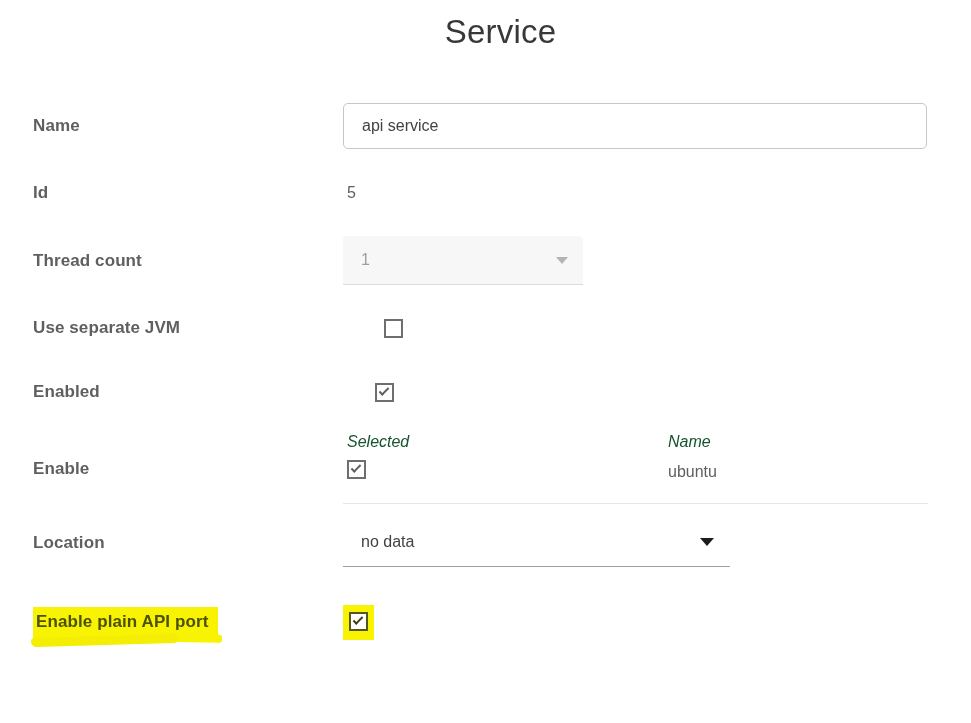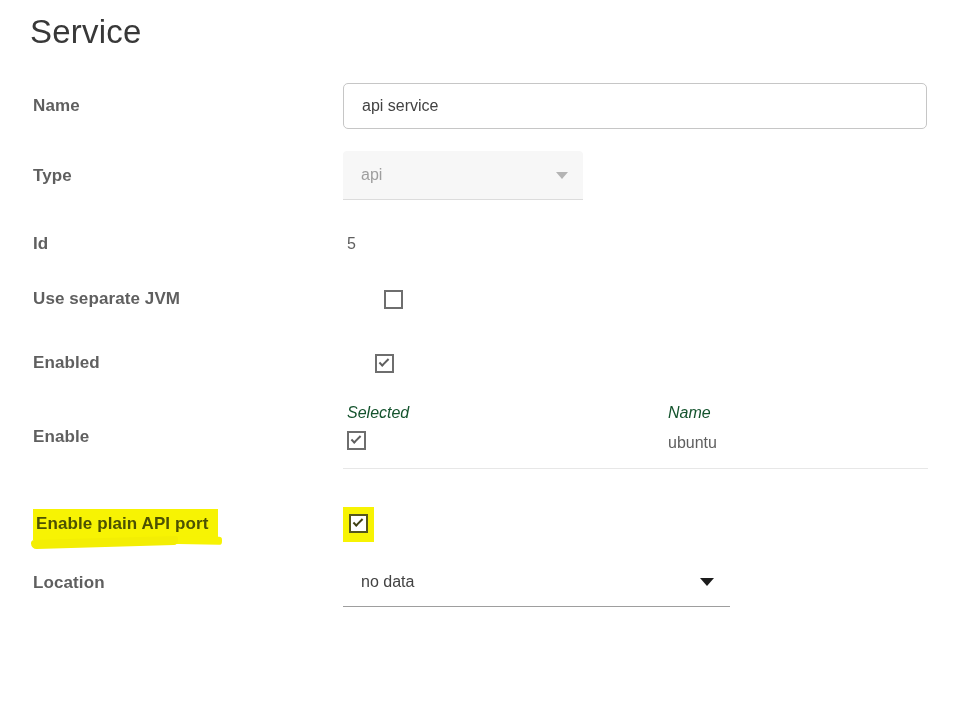--- a/index.html
+++ b/index.html
@@ -5,21 +5,21 @@
   * { margin: 0; padding: 0; box-sizing: border-box; }
   html, body { background: #ffffff; }
   body {
     font-family: "Liberation Sans", "DejaVu Sans", sans-serif;
     width: 971px; height: 723px; overflow: hidden;
   }
   .page { padding: 10px 0 0 30px; width: 971px; height: 723px; }
 
   .page-title {
     font-size: 33px; font-weight: 400; color: #383838;
-    line-height: 44px; margin-bottom: 28px; letter-spacing: 0.2px;
+    line-height: 44px; margin-bottom: 48px; letter-spacing: 0.2px; text-align: center;
   }
 
   .row { display: flex; align-items: center; }
   .row .label {
     width: 313px; flex: 0 0 313px; padding-left: 3px;
     font-size: 17px; font-weight: 700; color: #5f5f5f;
     letter-spacing: 0.1px;
   }
   .row .control { display: flex; align-items: center; }
 
@@ -86,21 +86,21 @@
 
   
   .server-table { width: 585px; }
   .server-table .thead { display: flex; margin-bottom: 9px; }
   .server-table .th {
     font-style: italic; font-size: 16px; color: #14532d;
   }
   .server-table .th.col-selected, .server-table .td.col-selected { width: 325px; flex: 0 0 325px; padding-left: 4px; }
   .server-table .tr {
     display: flex; align-items: center;
-    padding-bottom: 14px; border-bottom: 1px solid #e7e7e7;
+    padding-bottom: 20px; border-bottom: 1px solid #e7e7e7;
   }
   .server-table .td { font-size: 16px; color: #5f5f5f; }
 
   
   .hl-label {
     position: relative; display: inline-block;
     background: #f7f303; color: #4c5103;
     padding: 5px 10px 6px 3px;
   }
   .hl-label::after {
@@ -127,37 +127,37 @@
 
   <h1 class="page-title">Service</h1>
 
   <div class="row row-name">
     <div class="label">Name</div>
     <div class="control">
       <input class="text-input" type="text" value="api service" style="">
     </div>
   </div>
 
-  <div class="row row-type">
-    <div class="label">Type</div>
+
+  <div class="row row-id">
+    <div class="label">Id</div>
+    <div class="control">
+      <span class="static-value">5</span>
+    </div>
+  </div>
+
+  <div class="row row-thread">
+    <div class="label">Thread count</div>
     <div class="control">
       <div class="select disabled">
-        <span>api</span>
+        <span>1</span>
         <span class="arrow"></span>
       </div>
     </div>
   </div>
-
-  <div class="row row-id">
-    <div class="label">Id</div>
-    <div class="control">
-      <span class="static-value">5</span>
-    </div>
-  </div>
-
 
   <div class="row row-jvm">
     <div class="label">Use separate JVM</div>
     <div class="control">
       <span class="checkbox"></span>
     </div>
   </div>
 
   <div class="row row-enabled">
     <div class="label">Enabled</div>
@@ -179,36 +179,36 @@
         <div class="tr">
           <div class="td col-selected">
             <span class="checkbox checked"><span class="check"></span></span>
           </div>
           <div class="td col-name">ubuntu</div>
         </div>
       </div>
     </div>
   </div>
 
+  <div class="row row-location">
+    <div class="label">Location</div>
+    <div class="control">
+      <div class="select location">
+        <span>no data</span>
+        <span class="arrow"></span>
+      </div>
+    </div>
+  </div>
+
   <div class="row row-plain-api">
     <div class="label">
       <span class="hl-label">Enable plain API port</span>
     </div>
     <div class="control">
       <span class="hl-box">
         <span class="checkbox checked">
             <span class="check"></span>
           </span>
       </span>
     </div>
   </div>
 
-  <div class="row row-location">
-    <div class="label">Location</div>
-    <div class="control">
-      <div class="select location">
-        <span>no data</span>
-        <span class="arrow"></span>
-      </div>
-    </div>
-  </div>
-
 </div>
 
 </body></html>

